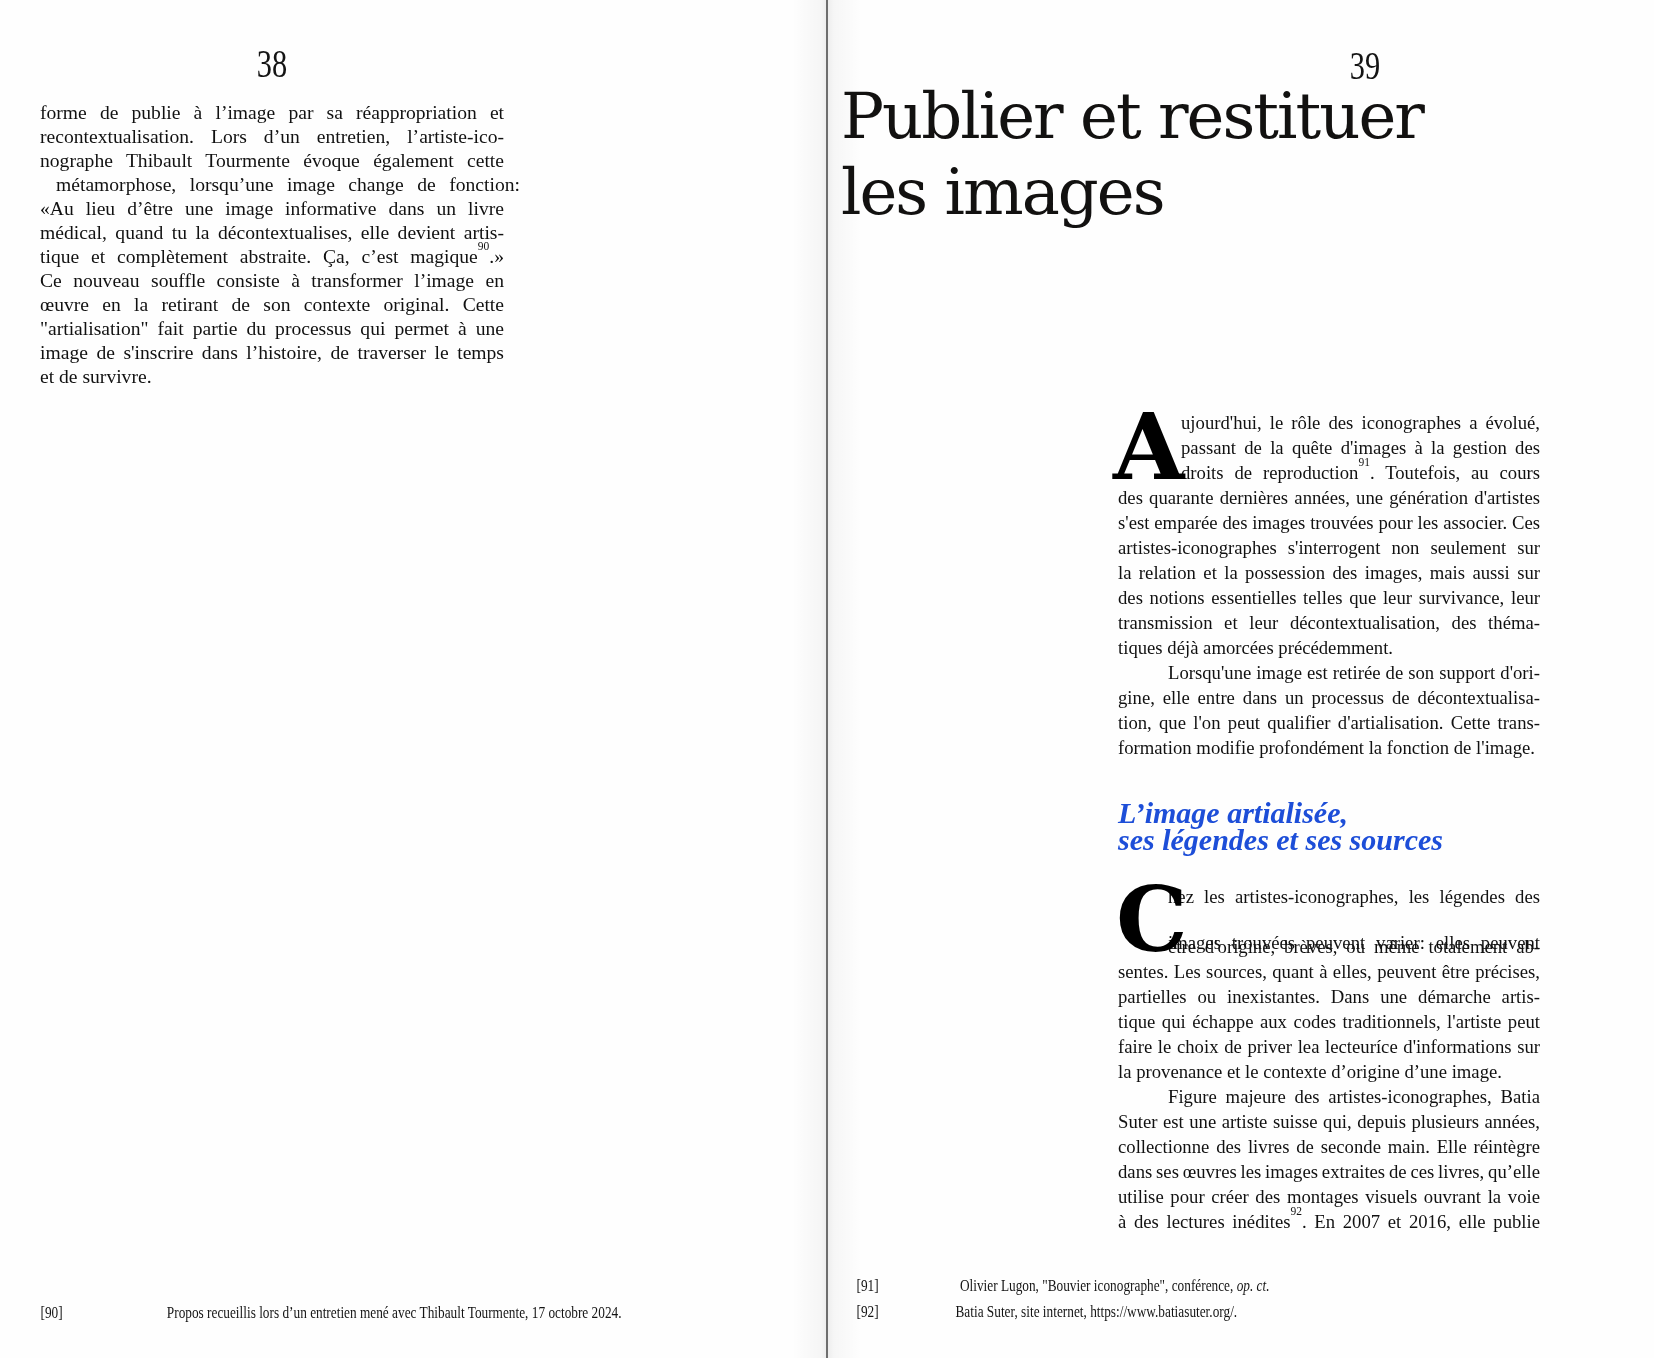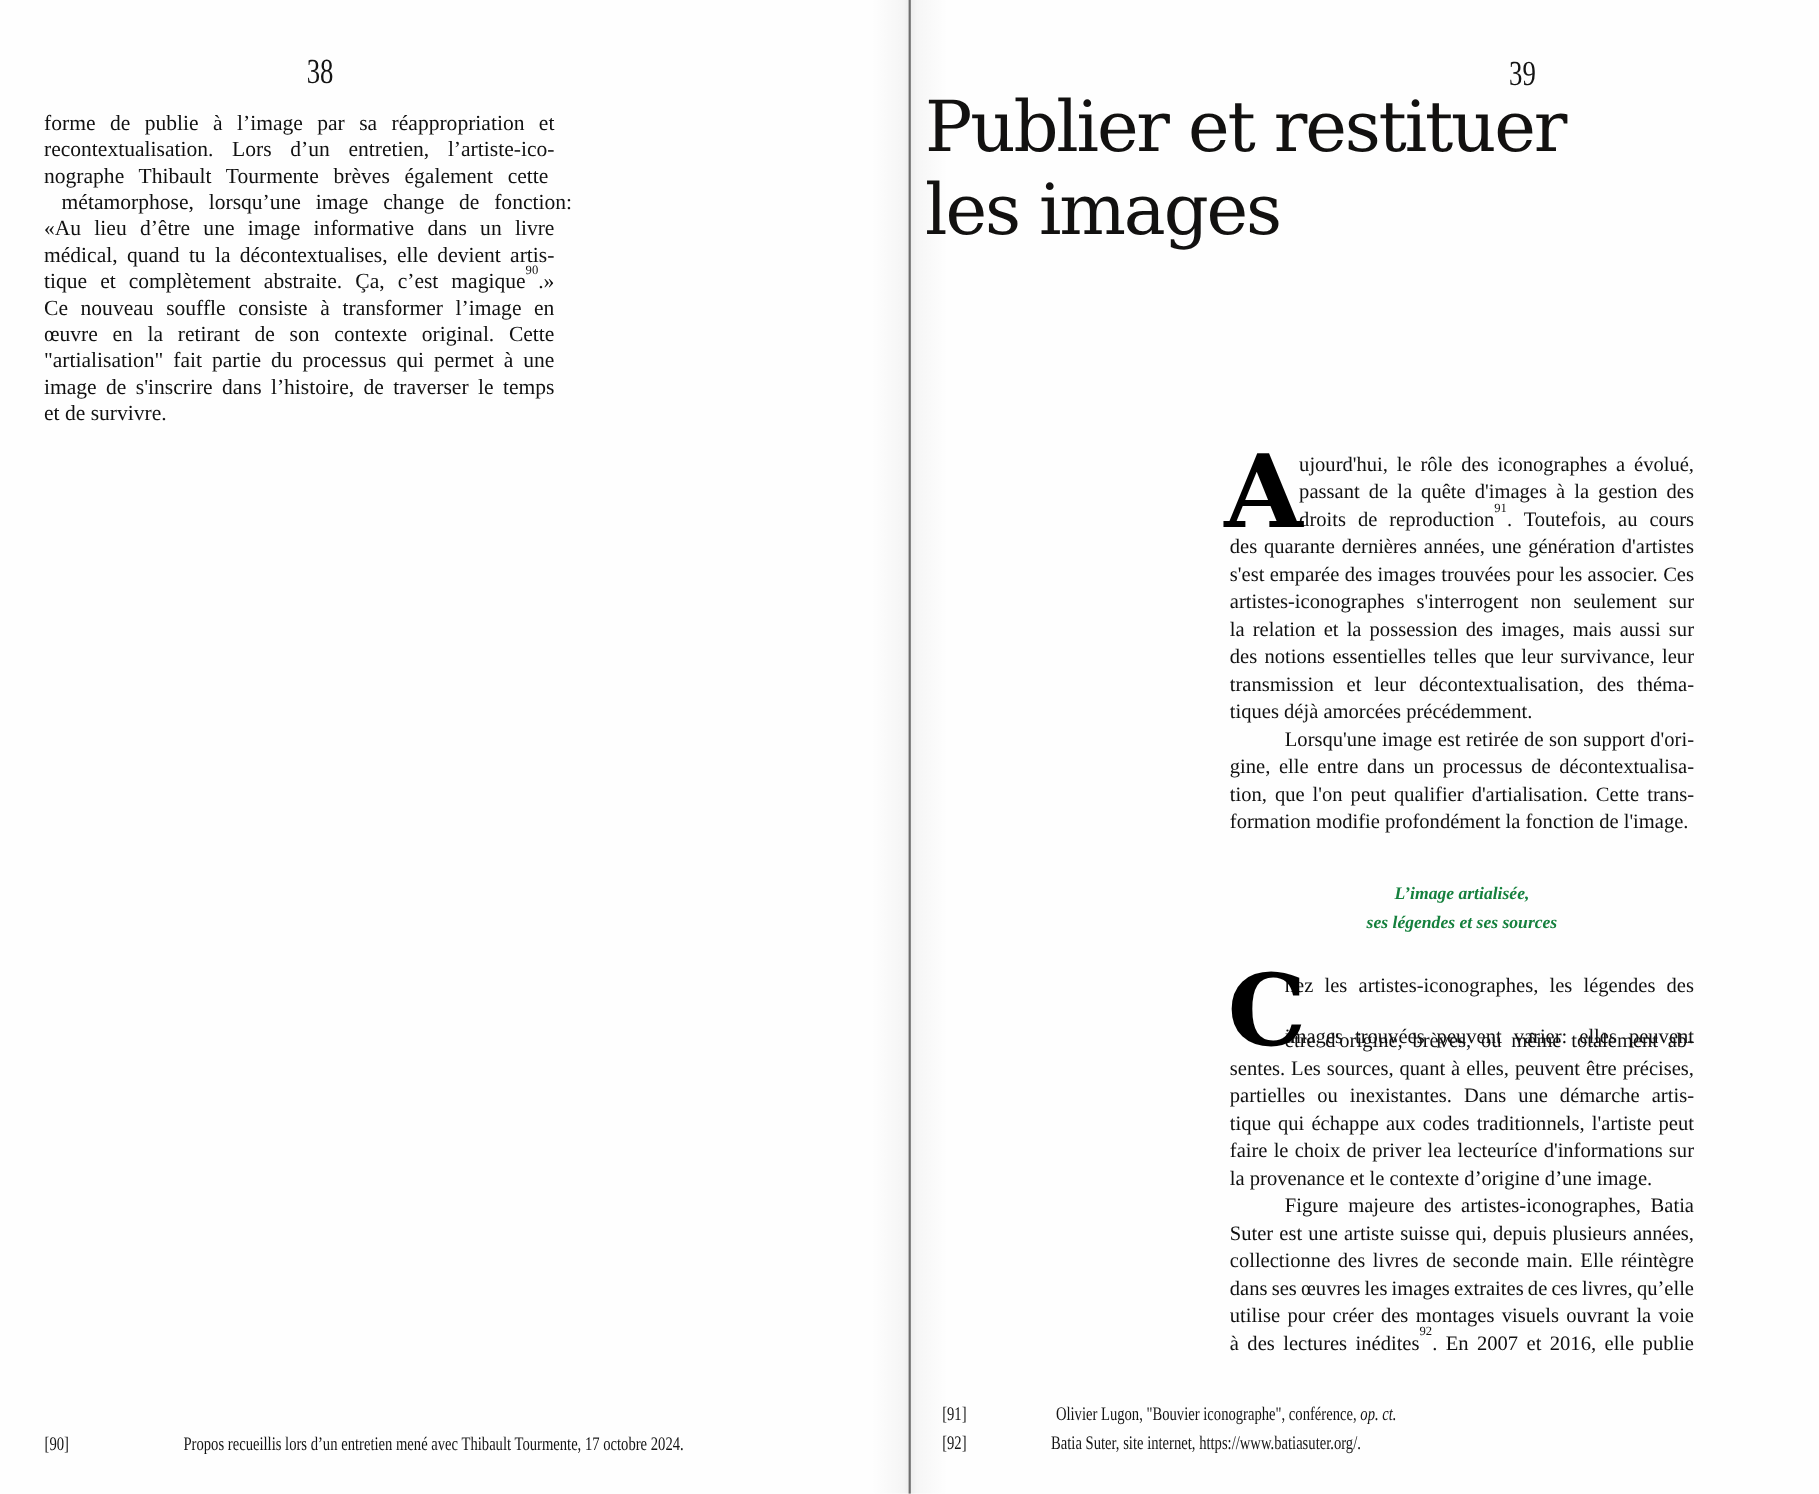--- a/index.html
+++ b/index.html
@@ -13,21 +13,21 @@
   .page{position:absolute;top:0;height:1358px;}
   .page-left{left:0;width:827px;}
   .page-right{left:827px;width:827px;}
 
   
   .gutter-shade{position:absolute;left:792px;top:0;width:70px;height:1358px;pointer-events:none;
     background:linear-gradient(to right, rgba(0,0,0,0) 0%, rgba(0,0,0,0.035) 42%, rgba(0,0,0,0.07) 50%, rgba(0,0,0,0.03) 60%, rgba(0,0,0,0) 100%);}
   .divider{position:absolute;left:826px;top:0;width:2px;height:1358px;background:#6e6e6e;}
 
   
-  .folio{position:absolute;font-size:32px;line-height:40px;text-align:right;width:70px;color:#141414;}
+  .folio{position:absolute;font-size:40px;line-height:40px;text-align:center;width:70px;color:#141414;}
   .folio-38{left:237px;top:44px;}
   .folio-39{left:503px;top:46px;}
   .cond{display:inline-block;transform:scaleX(0.76);transform-origin:center;white-space:nowrap;}
 
   
   .chapter-title{position:absolute;left:14px;top:78px;
     font-family:"DejaVu Serif", serif;font-size:64px;line-height:76px;
     letter-spacing:-2px;color:#121110;}
 
   
@@ -44,22 +44,22 @@
   .p-a .line.dc{padding-left:63px;}
   .p-c .line.dc{padding-left:50px;}
   sup{font-size:11.5px;line-height:0;position:relative;top:-0.48em;letter-spacing:0;}
 
   
   .dropcap{position:absolute;font-family:"DejaVu Serif", serif;font-weight:700;color:#000;}
   .dropcap-a{left:-5px;top:1px;font-size:92px;line-height:72px;}
   .dropcap-c{left:-2px;top:0px;font-size:90px;line-height:70px;}
 
   
-  .section-heading{position:absolute;left:291px;top:799px;width:422px;text-align:center;
-    font-style:italic;font-weight:700;font-size:16px;line-height:27px;color:#15803d;}
+  .section-heading{position:absolute;left:291px;top:799px;width:422px;text-align:left;
+    font-style:italic;font-weight:700;font-size:30px;line-height:27px;color:#1d4ed8;}
 
   
   .footnotes{position:absolute;font-size:17.5px;color:#141414;}
   .fn-left{left:37px;top:1299px;}
   .fn-right{left:26px;top:1272px;}
   .fnrow{position:relative;height:26px;line-height:26px;white-space:nowrap;}
   .fnlabel{position:absolute;left:0;}
   .fntext{position:absolute;left:58px;}
   .fntext i{font-style:italic;}
 </style>
@@ -70,21 +70,21 @@
 
   <div class="page page-left">
     <div class="folio folio-38">
       <span class="cond">38</span>
     </div>
 
     <div class="lines lines-left col-left">
       <div class="para">
           <div class="line"><span class="ln-in" style="word-spacing: 8.22266px;">forme de publie à l’image par sa réappropriation et</span></div>
           <div class="line"><span class="ln-in" style="word-spacing: 12.082px;">recontextualisation. Lors d’un entretien, l’artiste-ico-</span></div>
-          <div class="line"><span class="ln-in" style="word-spacing: 8.45312px;">nographe Thibault Tourmente brèves également cette</span></div>
+          <div class="line"><span class="ln-in" style="word-spacing: 8.45312px;">nographe Thibault Tourmente évoque également cette</span></div>
           <div class="line"><span class="ln-in" style="word-spacing: 8.57188px; margin-left: 16px;">métamorphose, lorsqu’une image change de fonction:</span></div>
           <div class="line"><span class="ln-in" style="word-spacing: 7.12695px;">«Au lieu d’être une image informative dans un livre</span></div>
           <div class="line"><span class="ln-in" style="word-spacing: 3.56027px;">médical, quand tu la décontextualises, elle devient artis-</span></div>
           <div class="line"><span class="ln-in" style="word-spacing: 6.95052px;">tique et complètement abstraite. Ça, c’est magique<sup>90</sup>.»</span></div>
           <div class="line"><span class="ln-in" style="word-spacing: 6.56473px;">Ce nouveau souffle consiste à transformer l’image en</span></div>
           <div class="line"><span class="ln-in" style="word-spacing: 8.41992px;">œuvre en la retirant de son contexte original. Cette</span></div>
           <div class="line"><span class="ln-in" style="word-spacing: 4.17578px;">"artialisation" fait partie du processus qui permet à une</span></div>
           <div class="line"><span class="ln-in" style="word-spacing: 3.625px;">image de s'inscrire dans l’histoire, de traverser le temps</span></div>
           <div class="line last"><span class="ln-in">et de survivre.</span></div>
         </div>

